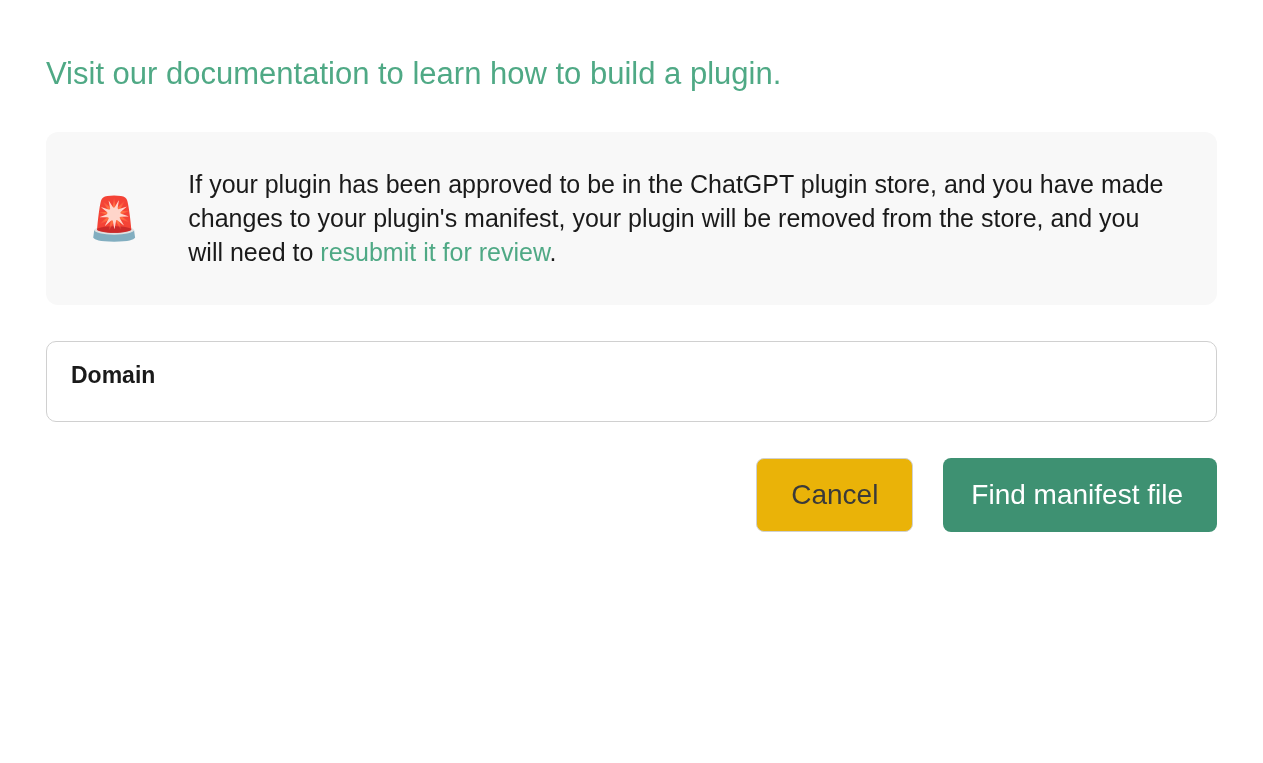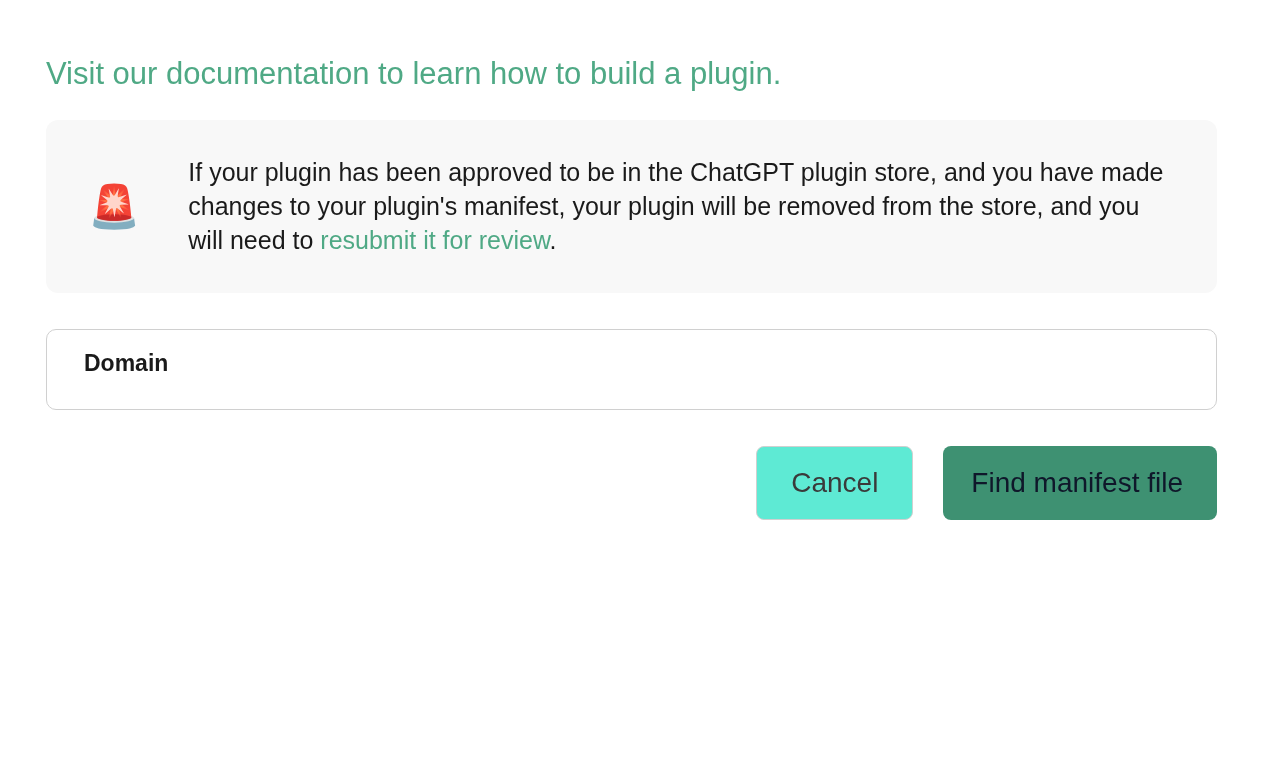--- a/index.html
+++ b/index.html
@@ -27,21 +27,21 @@
       letter-spacing: -0.5px;
     }
     .content {
       padding: 56px 46px 46px 46px;
     }
     .doc-link {
       color: #4fa985;
       font-size: 31px;
       text-decoration: none;
       display: inline-block;
-      margin-bottom: 28px;
+      margin-bottom: 40px;
       font-weight: 400;
     }
     .warning-box {
       background: #f8f8f8;
       border-radius: 12px;
       padding: 36px 42px;
       display: flex;
       align-items: center;
       gap: 48px;
       margin-bottom: 36px;
@@ -56,21 +56,21 @@
       color: #1a1a1a;
       font-weight: 400;
     }
     .resubmit-link {
       color: #4fa985;
       text-decoration: none;
     }
     .domain-field {
       border: 1px solid #d0d0d0;
       border-radius: 10px;
-      padding: 20px 24px 22px 37px;
+      padding: 20px 24px 22px 24px;
       margin-bottom: 36px;
     }
     .domain-label {
       font-size: 23px;
       font-weight: 600;
       color: #1a1a1a;
       margin-bottom: 10px;
       display: block;
     }
     .domain-input {
@@ -90,27 +90,27 @@
     .btn {
       padding: 20px 34px;
       font-size: 28px;
       border-radius: 8px;
       cursor: pointer;
       font-family: inherit;
       font-weight: 400;
       border: none;
     }
     .btn-cancel {
-      background: #5eead4;
+      background: #eab308;
       color: #3a3a3a;
       border: 1px solid #d0d0d0;
     }
     .btn-primary {
       background: #3e9172;
-      color: #0f172a;
+      color: #ffffff;
       padding-left: 28px;
     }
   </style>
 </head>
 <body>
 
 <div class="modal">
   <div class="content">
     <a href="#" class="doc-link">Visit our documentation to learn how to build a plugin.</a>
     

